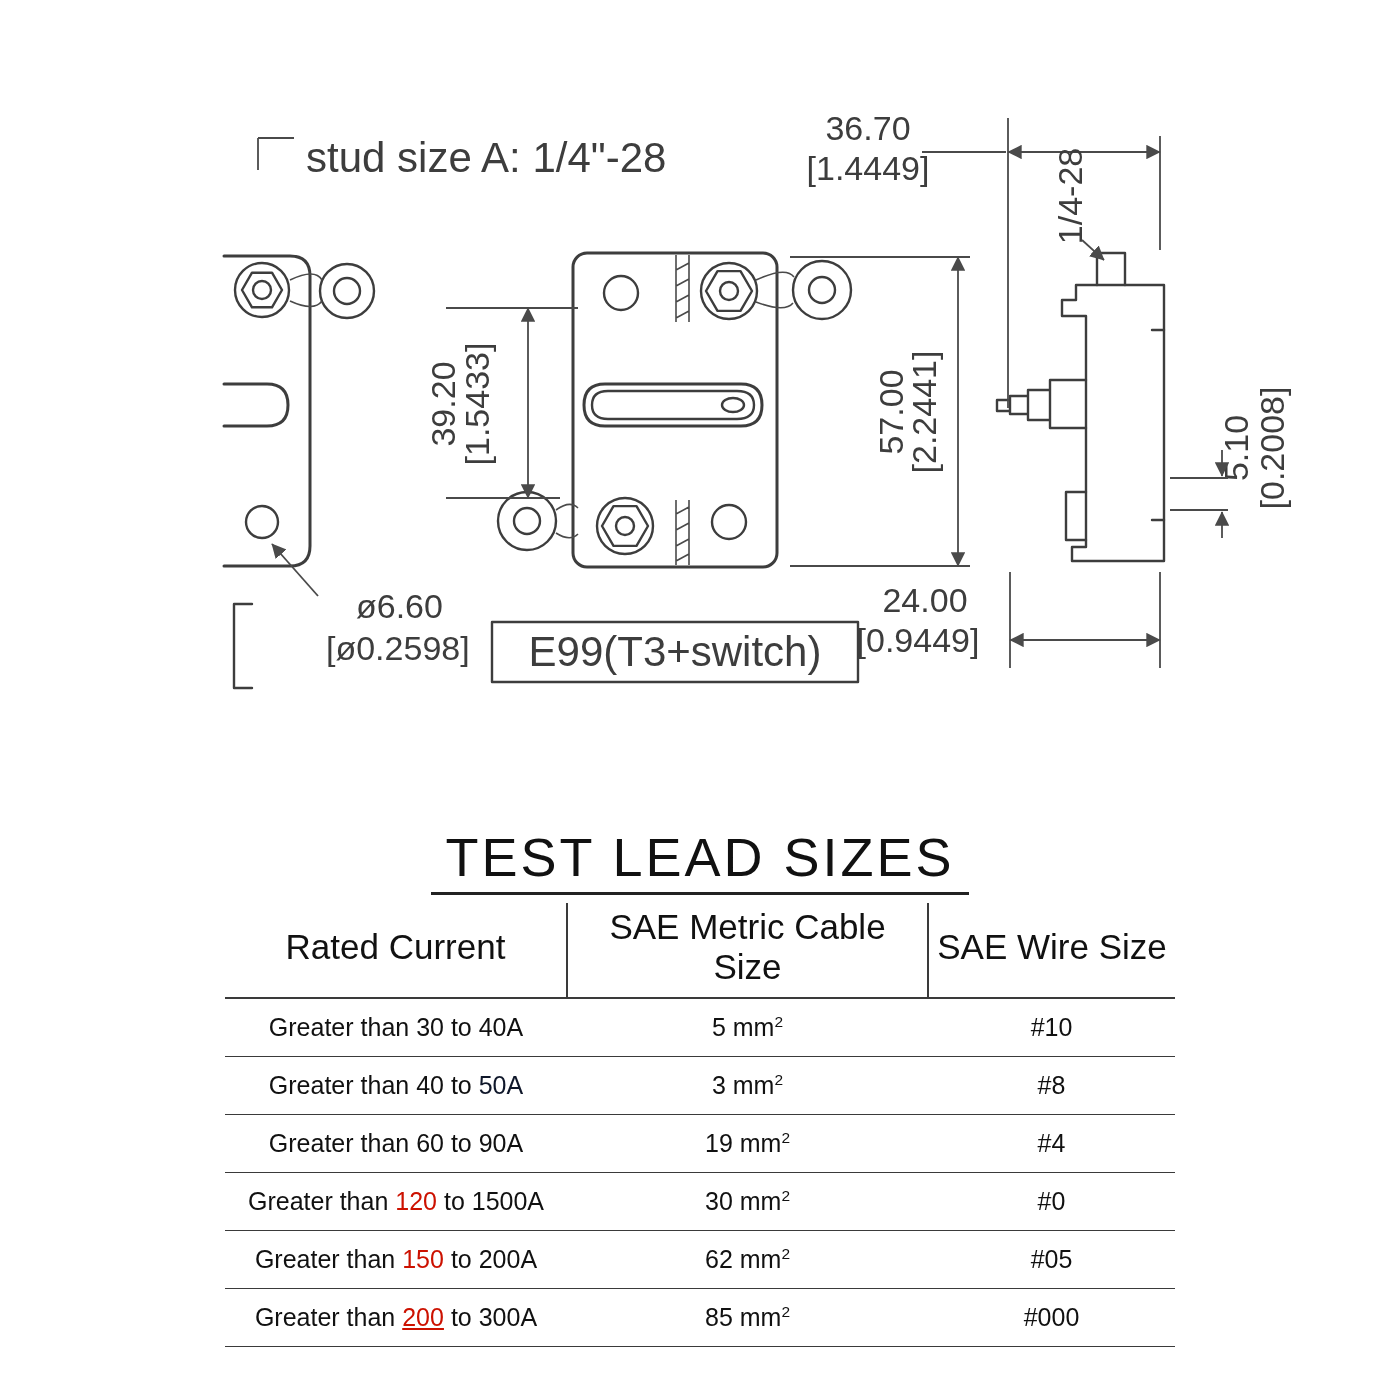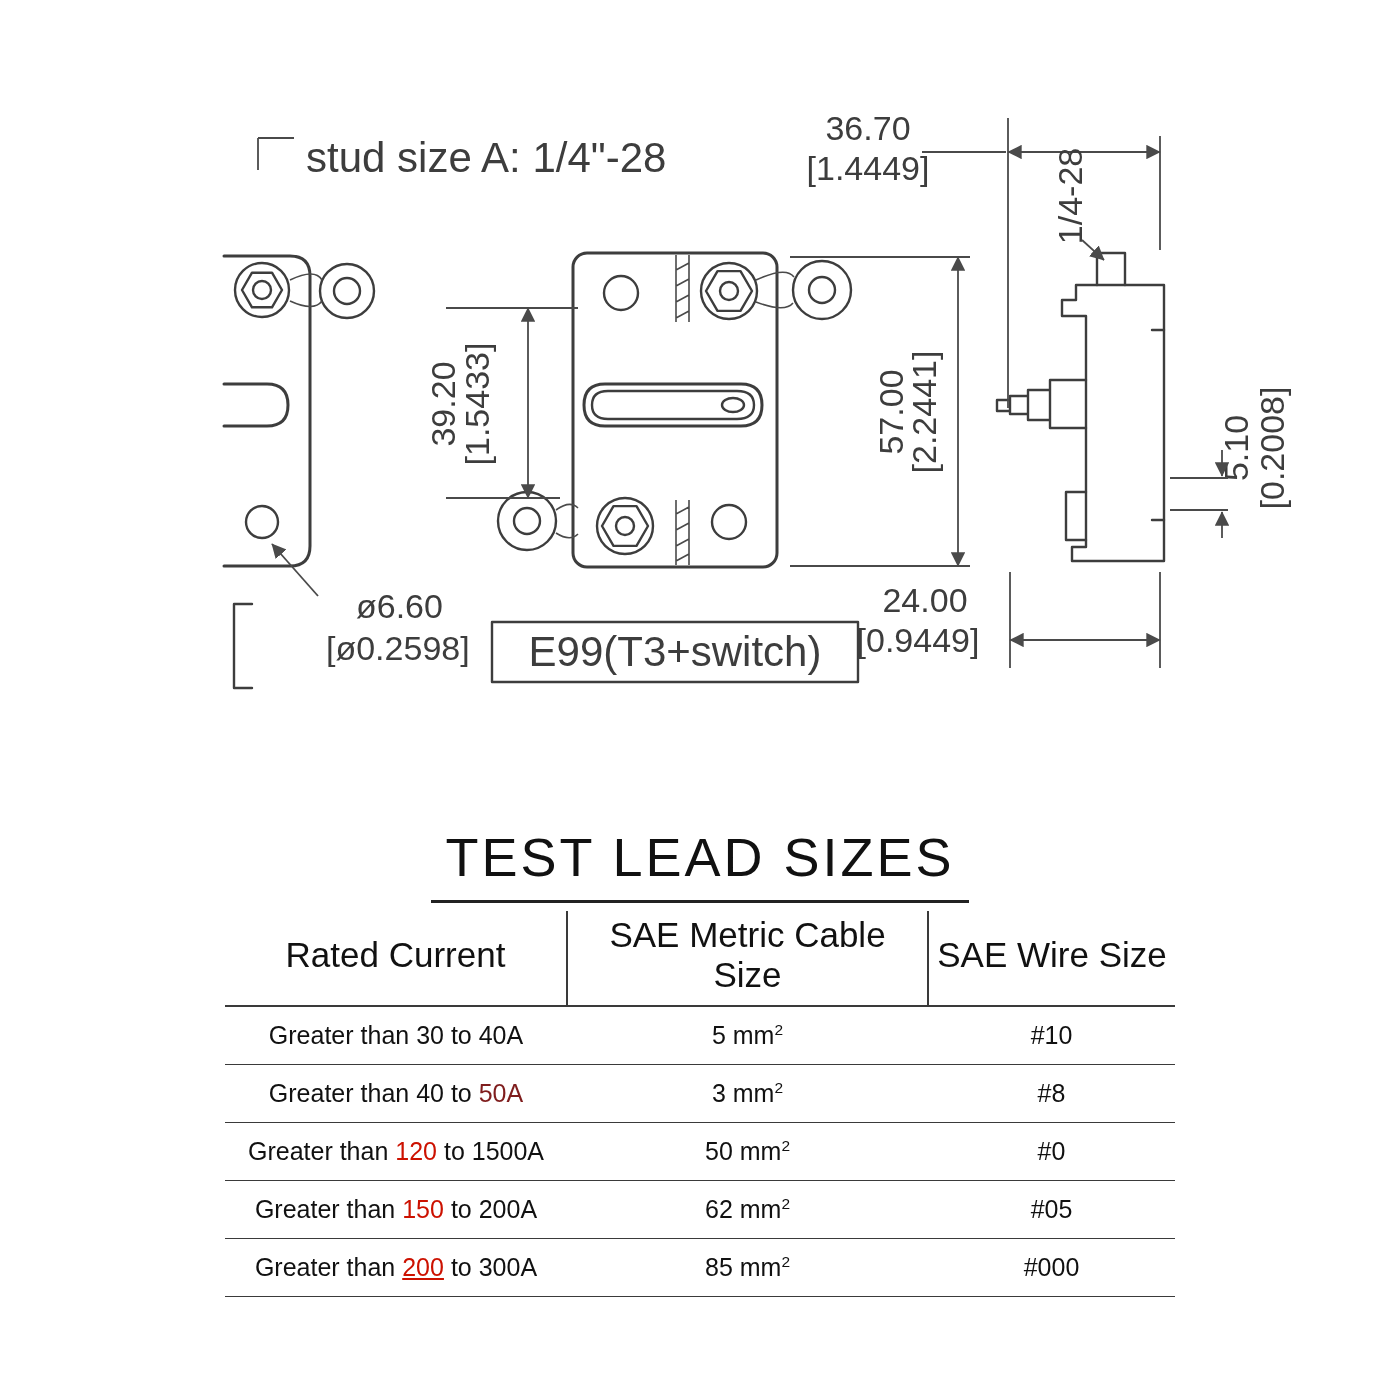--- a/index.html
+++ b/index.html
@@ -16,21 +16,21 @@
   .bigtext { font-size: 42px; }
   .ol  { fill: none; stroke: #3d3d3d; stroke-width: 3;   stroke-linecap: round; stroke-linejoin: round; }
   .ol2 { fill: none; stroke: #3d3d3d; stroke-width: 2.4; stroke-linecap: round; stroke-linejoin: round; }
   .thin{ fill: none; stroke: #4a4a4a; stroke-width: 1.6; }
   .dim { fill: none; stroke: #4a4a4a; stroke-width: 1.8; }
 
   .table-section { width: 950px; margin: 46px auto 0; text-align: center; }
   .tbl-title {
     display: inline-block; margin: 0 0 4px;
     font-size: 54px; font-weight: 400; letter-spacing: 3px; color: #111;
-    border-bottom: 3px solid #222; padding: 0 14px 12px;
+    border-bottom: 3px solid #222; padding: 0 14px 4px;
   }
   table.lead-table { width: 100%; border-collapse: collapse; margin-top: 4px; }
   .lead-table th {
     font-size: 35px; font-weight: 400; color: #111;
     padding: 4px 8px 10px; border-bottom: 2px solid #3a3a3a;
   }
   .lead-table th + th { border-left: 2px solid #3a3a3a; }
   .lead-table td {
     font-size: 25px; color: #111; text-align: center;
     padding: 12px 8px; border-bottom: 1.6px solid #3a3a3a;
@@ -154,27 +154,32 @@
         <th>SAE Wire Size</th>
       </tr>
     </thead>
     <tbody id="lead-rows">
         <tr>
           <td><span>Greater than 30 to 40A</span></td>
           <td><span>5 mm</span><sup>2</sup></td>
           <td>#10</td>
         </tr>
         <tr>
-          <td><span>Greater than 40 to </span><span style="color: #7f1d1d;">50A</span></td>
+          <td><span>Greater than 40 to </span><span style="color: #0f172a;">50A</span></td>
           <td><span>3 mm</span><sup>2</sup></td>
           <td>#8</td>
         </tr>
         <tr>
+          <td><span>Greater than 60 to 90A</span></td>
+          <td><span>19 mm</span><sup>2</sup></td>
+          <td>#4</td>
+        </tr>
+        <tr>
           <td><span>Greater than </span><span style="color: rgb(204, 17, 0);">120</span><span> to 1500A</span></td>
-          <td><span>50 mm</span><sup>2</sup></td>
+          <td><span>30 mm</span><sup>2</sup></td>
           <td>#0</td>
         </tr>
         <tr>
           <td><span>Greater than </span><span style="color: rgb(204, 17, 0);">150</span><span> to 200A</span></td>
           <td><span>62 mm</span><sup>2</sup></td>
           <td>#05</td>
         </tr>
         <tr>
           <td><span>Greater than </span><span style="color: rgb(204, 17, 0); text-decoration: underline;">200</span><span> to 300A</span></td>
           <td><span>85 mm</span><sup>2</sup></td>

